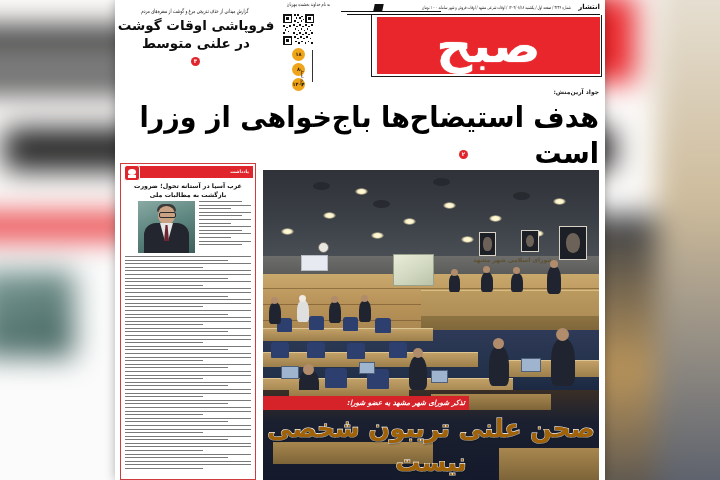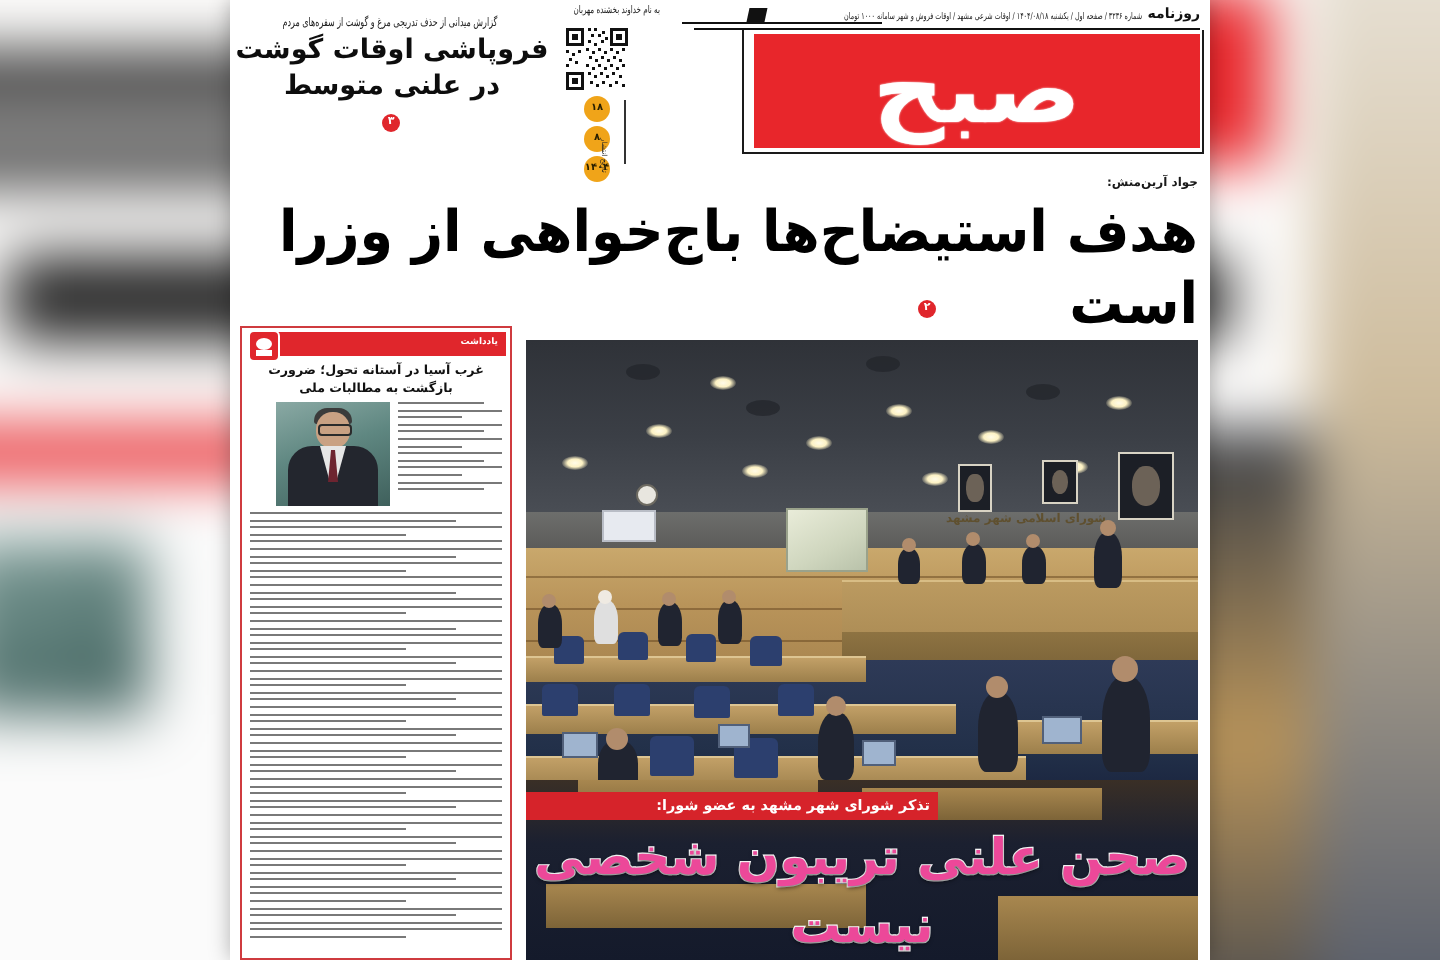--- a/index.html
+++ b/index.html
@@ -253,30 +253,31 @@
   }
   .clock{
     position:absolute;left:55px;top:72px;width:9px;height:9px;border-radius:50%;
     background:#e8e6df;border:1.2px solid #6d6a61;
   }
 
   
   .kickerbar{
     position:absolute;left:148px;top:396px;width:206px;height:14px;
     background:#d6232a;
+    font-style:italic;
   }
   .kickerbar span{
     position:absolute;right:4px;top:0;line-height:14px;color:#fff;
     font-size:7.2px;font-weight:bold;direction:rtl;white-space:nowrap;
   }
   .bottomhead{
     position:absolute;left:148px;top:412px;width:336px;
     direction:rtl;text-align:center;
     font-weight:bold;font-size:25px;line-height:34px;letter-spacing:-.8px;
-    color:#ec4899;
+    color:#a16207;
     -webkit-text-stroke:1.2px #ffffff;
     paint-order:stroke fill;
     text-shadow:0 1px 2px rgba(0,0,0,.55);
   }
   .photo-bottom-dark{
     position:absolute;left:148px;top:390px;width:336px;height:90px;
     background:linear-gradient(180deg,#3a2f26 0%,#1b2030 35%,#141a2b 100%);
   }
   .pb-desk{
     position:absolute;background:linear-gradient(180deg,#a8874f 0%,#7d6438 100%);
@@ -297,21 +298,21 @@
   <div class="bgband" style="left:355px;top:590px;width:300px;height:26px;background:#d6232a;"></div>
   <div class="bgband" style="left:830px;top:0;width:250px;height:720px;background:linear-gradient(180deg,#f4f3f1 0%,#cdbb9b 45%,#2b3a58 100%);"></div>
 
 </div>
 
 <div id="page">
 
   <div class="topstrip">
     <div class="rule" style="left:226px;top:11px;width:100px;height:1px;"></div>
     <div class="rule" style="left:232px;top:14px;width:253px;height:1px;"></div>
-    <div class="daily-label">روزنامه</div>
+    <div class="daily-label">انتشار</div>
     <div class="blackdiamond" style="left:259px;top:4px;"></div>
     <div class="microline" style="right:34px;top:6px;">شماره ۳۲۳۶ / صفحه اول / یکشنبه ۱۴۰۴/۰۸/۱۸ / اوقات شرعی مشهد / اوقات فروش و شهر سامانه ۱۰۰۰ تومان</div>
     <div class="microline" style="right:275px;top:3px;font-size:3.6px;">به نام خداوند بخشنده مهربان</div>
   </div>
 
   <div class="masthead-frame"></div>
   <div class="masthead">
     <div class="masthead-word">صبح امروز</div>
   </div>
 

